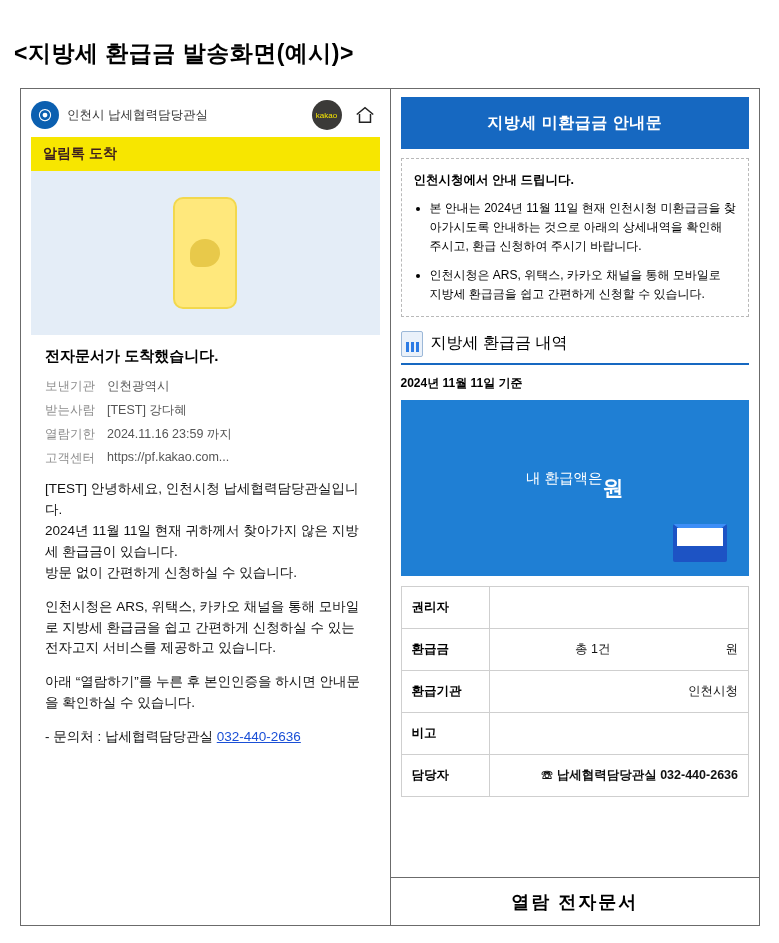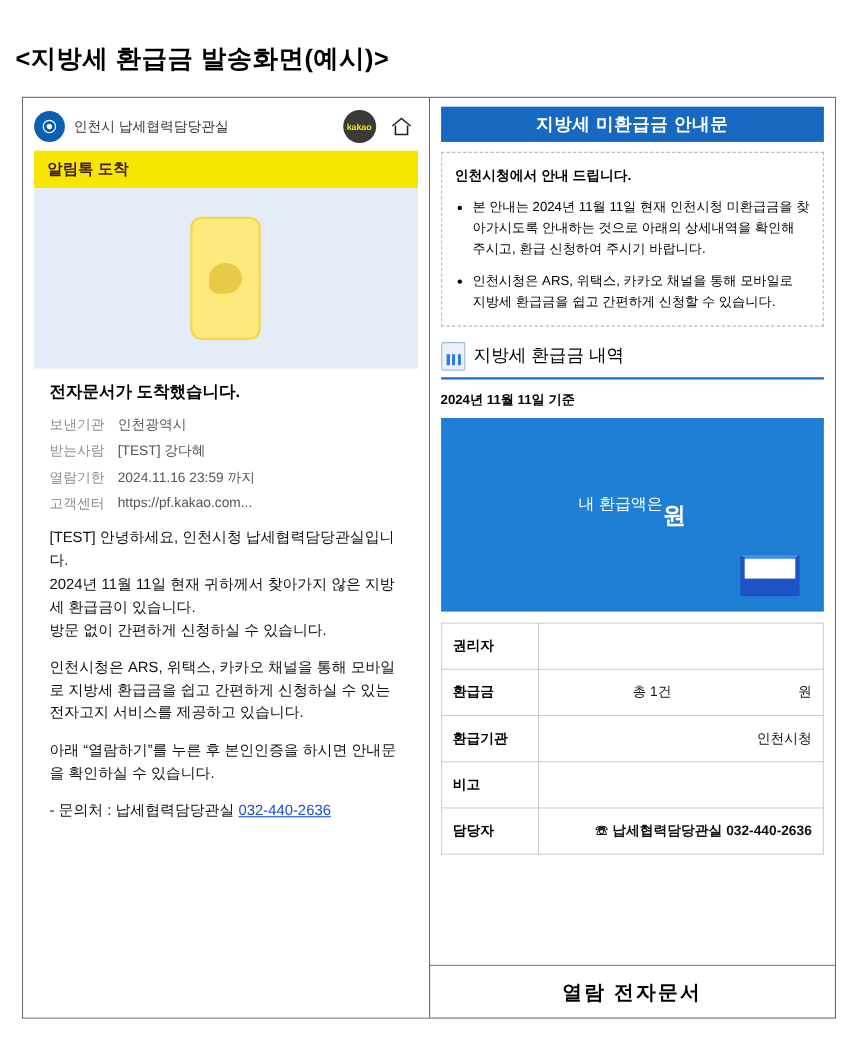--- a/index.html
+++ b/index.html
@@ -41,21 +41,21 @@
   .ic-logo {
     width: 28px; height: 28px; border-radius: 50%;
     background: #0b5fb0; color: #fff; flex: 0 0 28px;
     display: flex; align-items: center; justify-content: center;
     font-size: 7px; font-weight: bold; line-height: 1.05; text-align: center;
   }
   .ic-logo .swirl { font-size: 13px; line-height: 1; }
   .sender-name { font-size: 12.5px; color: #333; flex: 1 1 auto; }
   .kakao-badge {
     width: 30px; height: 30px; border-radius: 50%;
-    background: #3b3a38; color: #f7e600; font-size: 8px; font-weight: bold;
+    background: #3b3a38; color: #f7e600; font-size: 8px; font-weight: normal;
     display: flex; align-items: center; justify-content: center;
   }
   .home-icon { width: 30px; height: 30px; display: flex; align-items: center; justify-content: center; }
 
   .yellow-bar {
     margin-top: 4px; background: #f7e600; height: 34px;
     display: flex; align-items: center; padding: 0 12px;
     font-size: 14px; font-weight: bold; color: #3b1e1e;
   }
   .hero {
@@ -75,21 +75,21 @@
   .meta-row { display: flex; font-size: 12.5px; margin-bottom: 7px; color: #3a3a3a; }
   .meta-key { width: 62px; color: #8d8d8d; flex: 0 0 62px; }
   .meta-val { flex: 1 1 auto; color: #555; }
   .msg-body { font-size: 13.5px; line-height: 1.55; margin-top: 12px; color: #111; }
   .msg-body p { margin: 0 0 13px 0; }
   .msg-body .tel { color: #1a4fd6; text-decoration: underline; }
 
   
   .edoc { width: 100%; height: 100%; padding: 8px 10px 0 10px; background: #fff; }
   .edoc-header {
-    background: #1668c1; color: #fff; height: 32px;
+    background: #1668c1; color: #fff; height: 52px;
     display: flex; align-items: center; justify-content: center;
     font-size: 16px; font-weight: bold; letter-spacing: 0.5px;
   }
   .notice-box {
     margin-top: 9px; border: 1px dashed #b9b9b9; padding: 13px 12px 12px 12px;
   }
   .notice-lead { font-size: 12.5px; font-weight: bold; margin-bottom: 10px; }
   .notice-list { margin: 0; padding-left: 16px; }
   .notice-list li { font-size: 12px; line-height: 1.6; margin-bottom: 9px; }
   .notice-list li:last-child { margin-bottom: 0; }

